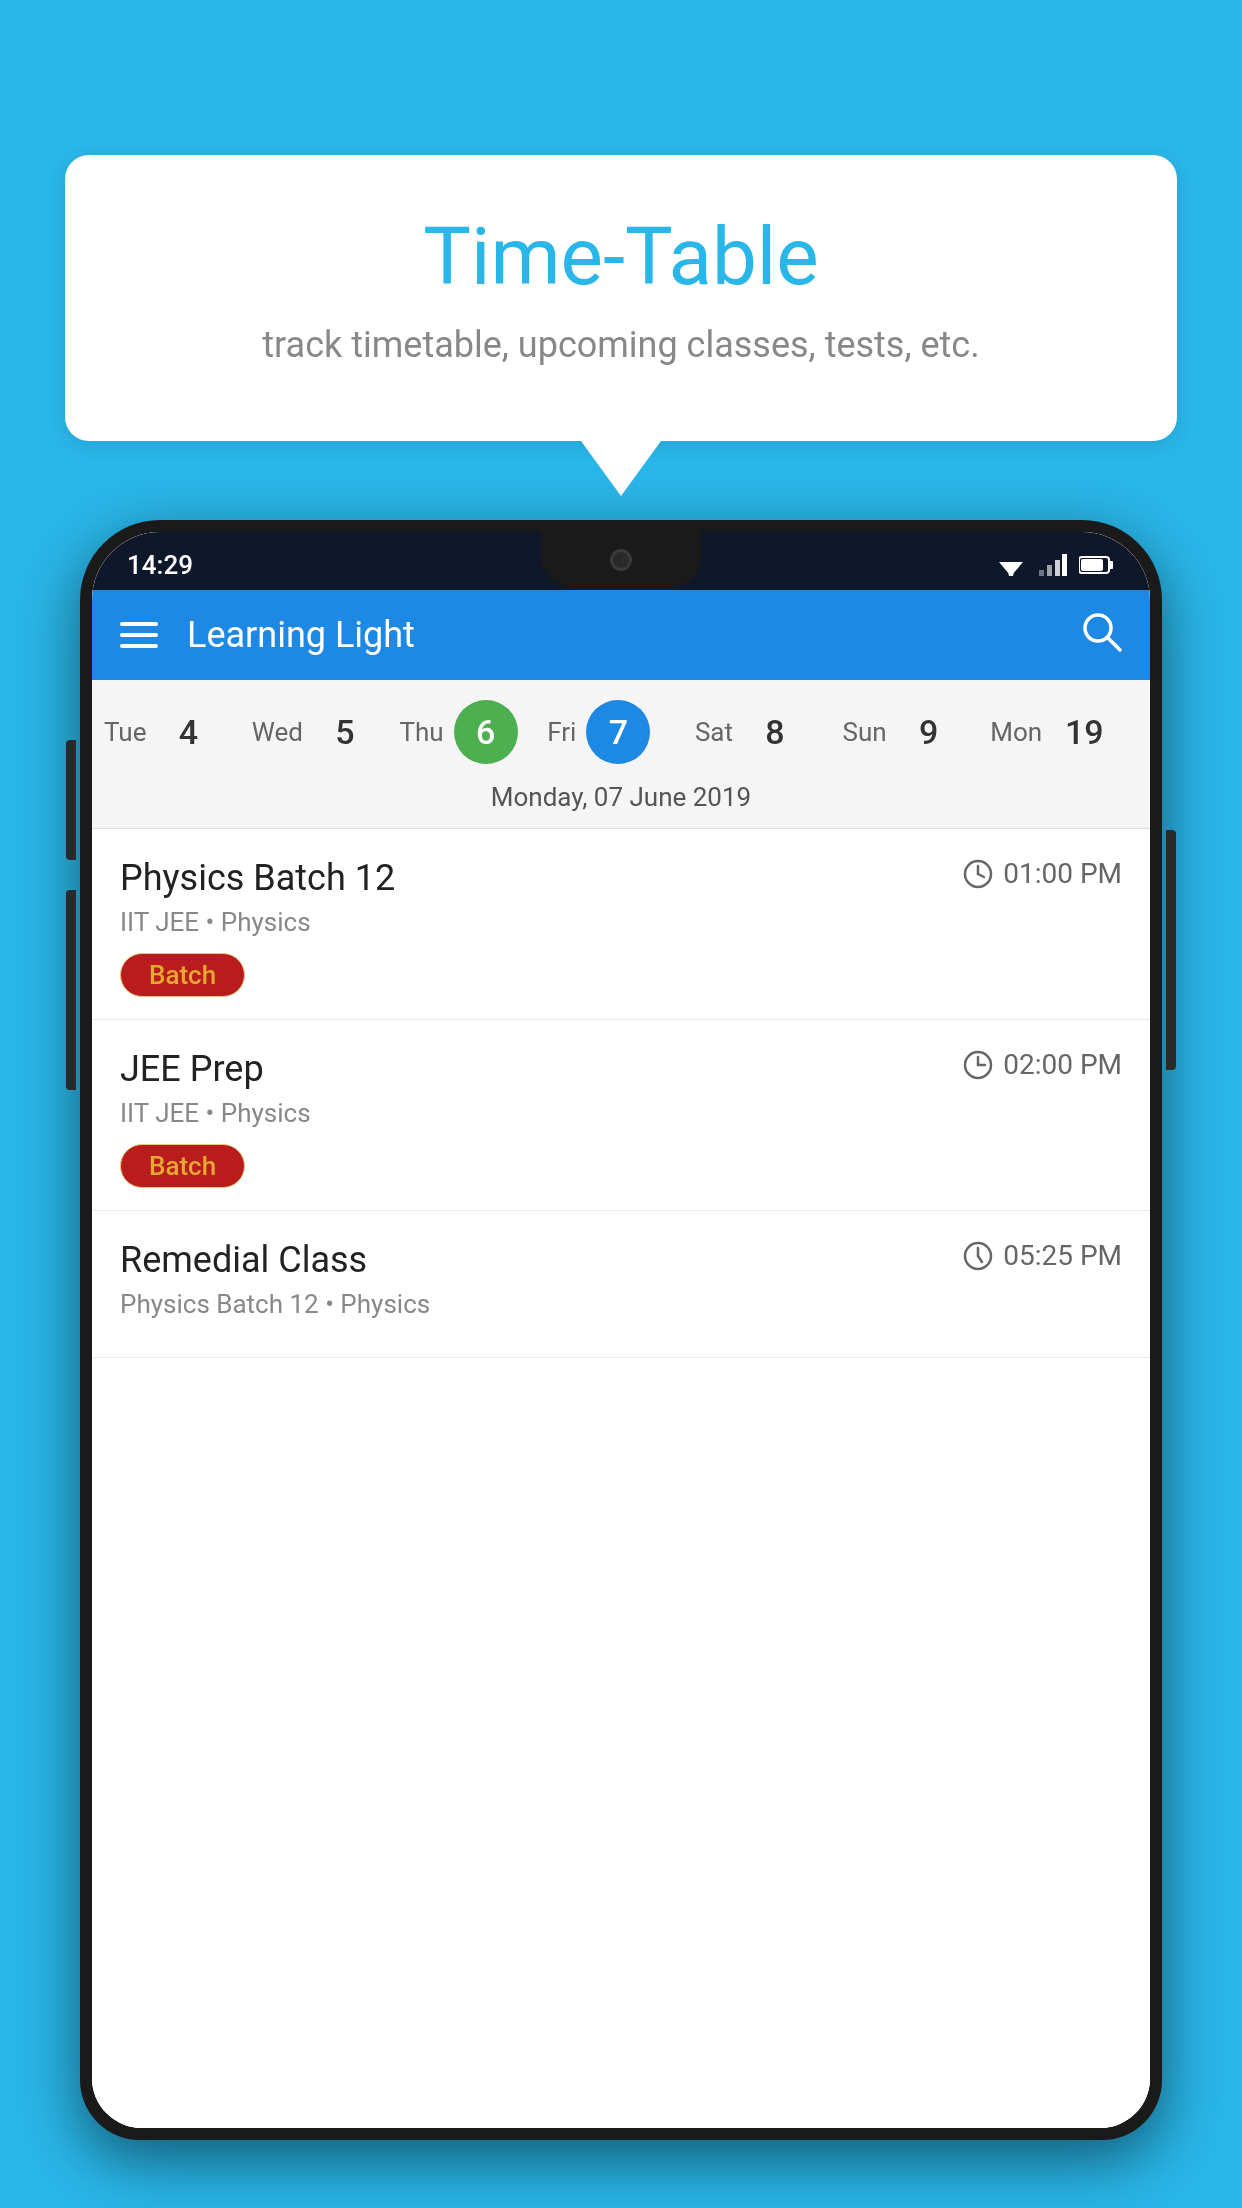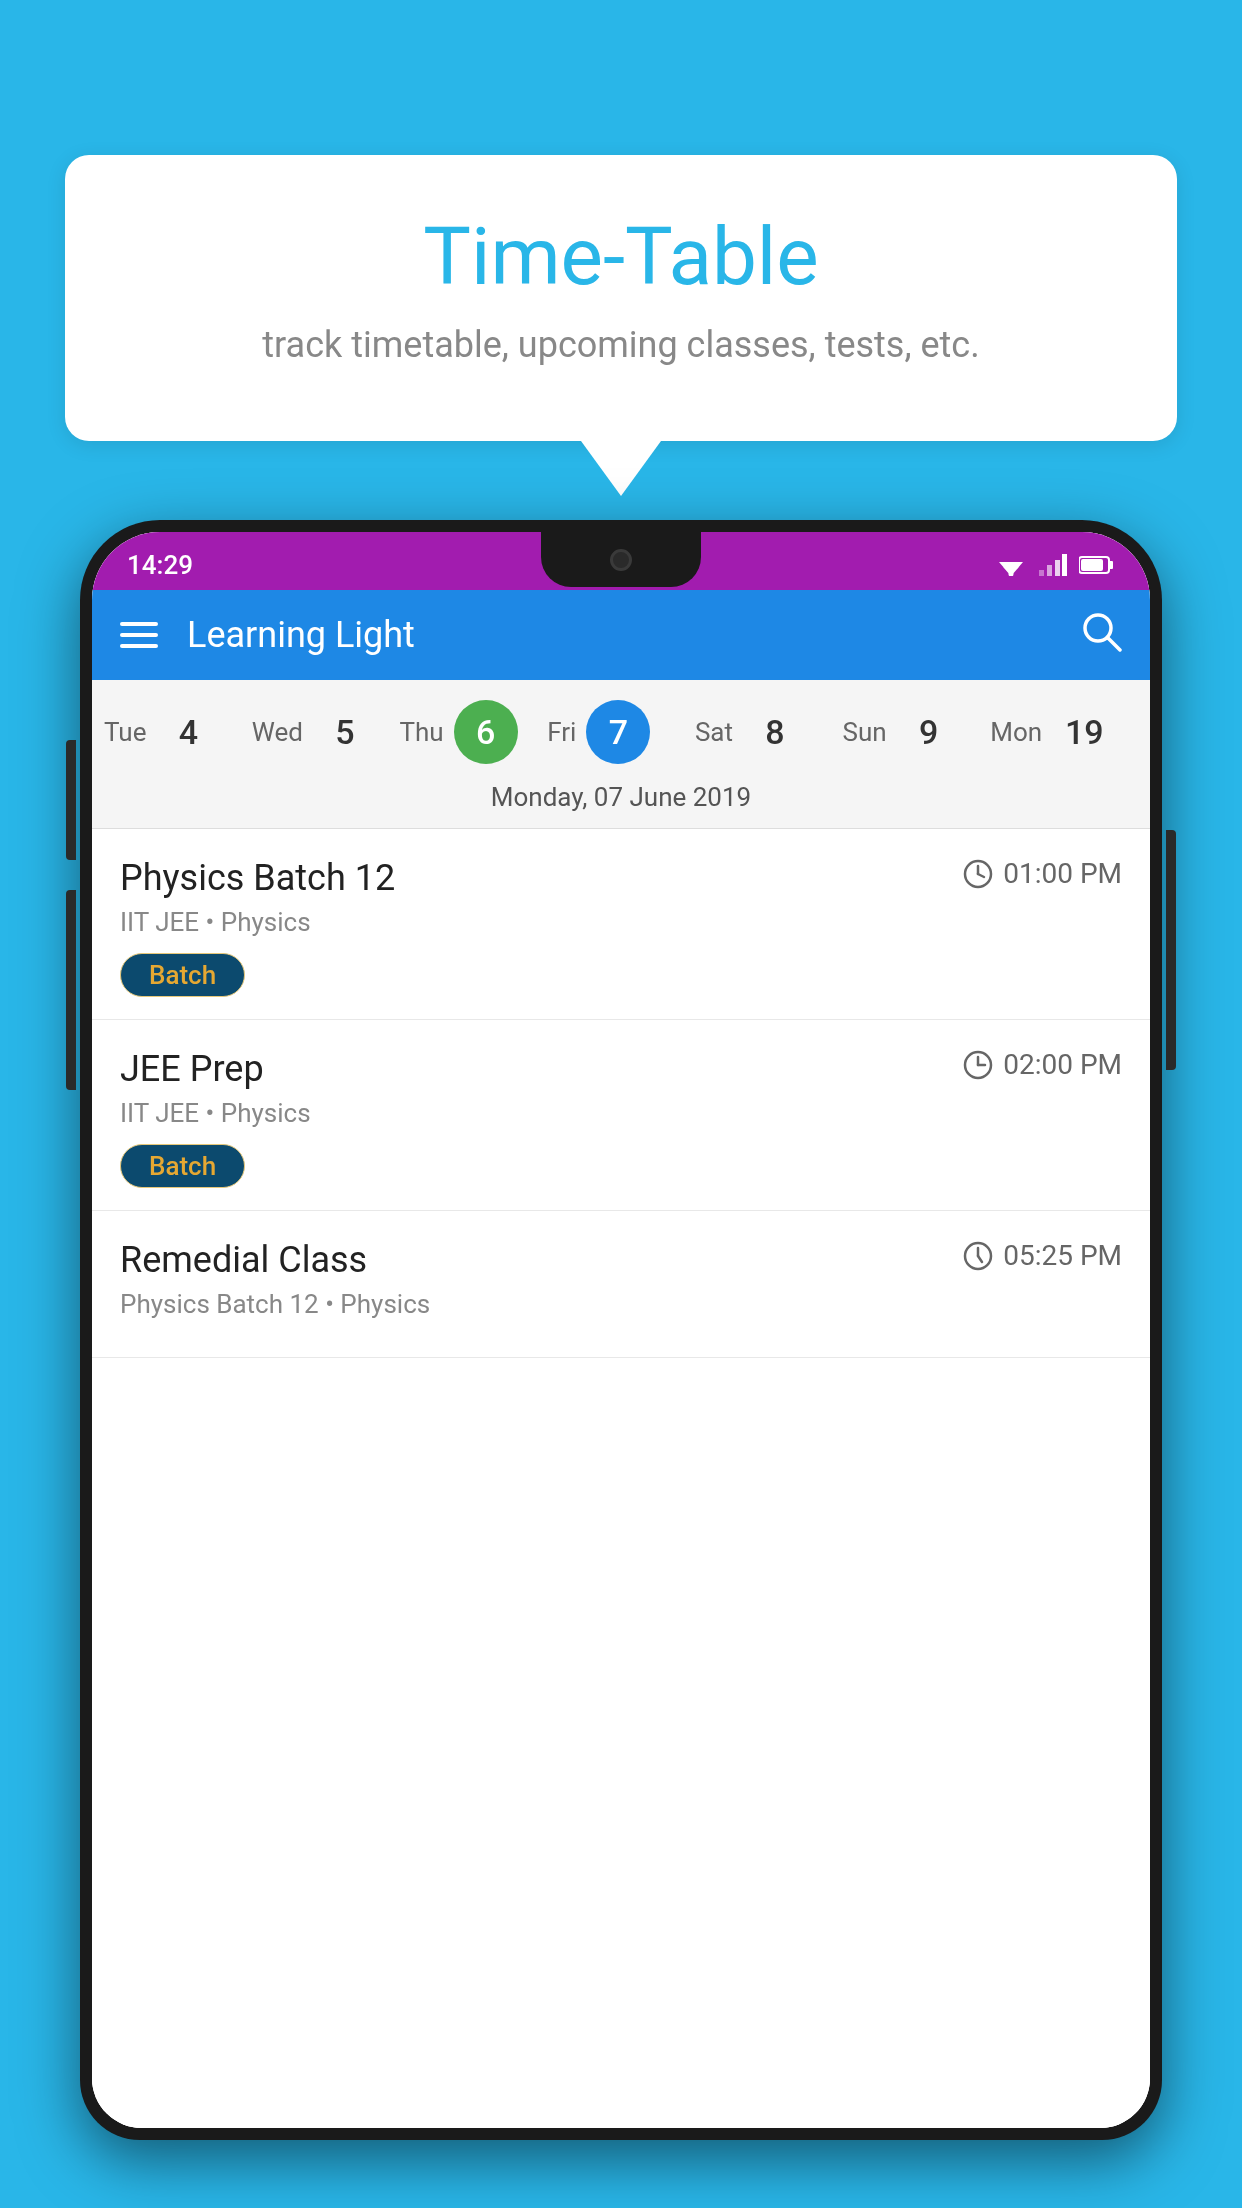--- a/index.html
+++ b/index.html
@@ -144,21 +144,21 @@
       left: 0;
       right: 0;
       bottom: 0;
       background: #f5f5f5;
       display: flex;
       flex-direction: column;
     }
 
     
     .status-bar {
-      background: #a21caf;
+      background: #0f172a;
       height: 58px;
       display: flex;
       align-items: center;
       justify-content: space-between;
       padding: 0 35px;
       padding-top: 8px;
     }
 
     .status-time {
       color: white;
@@ -305,21 +305,21 @@
     }
 
     .schedule-subtitle {
       font-size: 26px;
       color: #888;
       margin-bottom: 16px;
     }
 
     .batch-badge {
       display: inline-block;
-      background: #0c4a6e;
+      background: #b91c1c;
       color: #e6a832;
       border: 1.5px solid #e6c87a;
       border-radius: 30px;
       padding: 6px 28px;
       font-size: 26px;
       font-weight: 500;
     }
 
   </style>
 </head>

